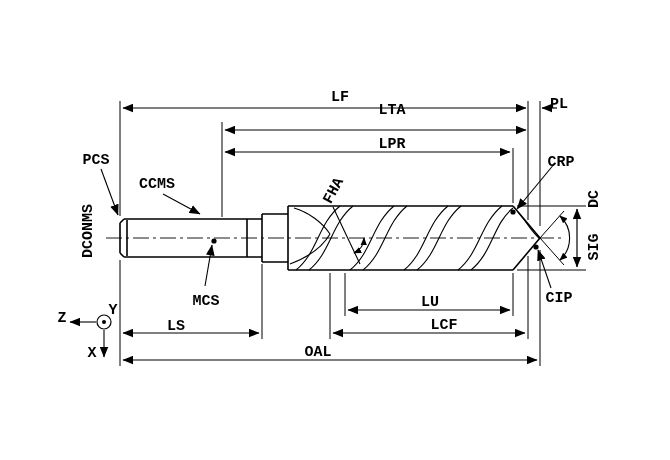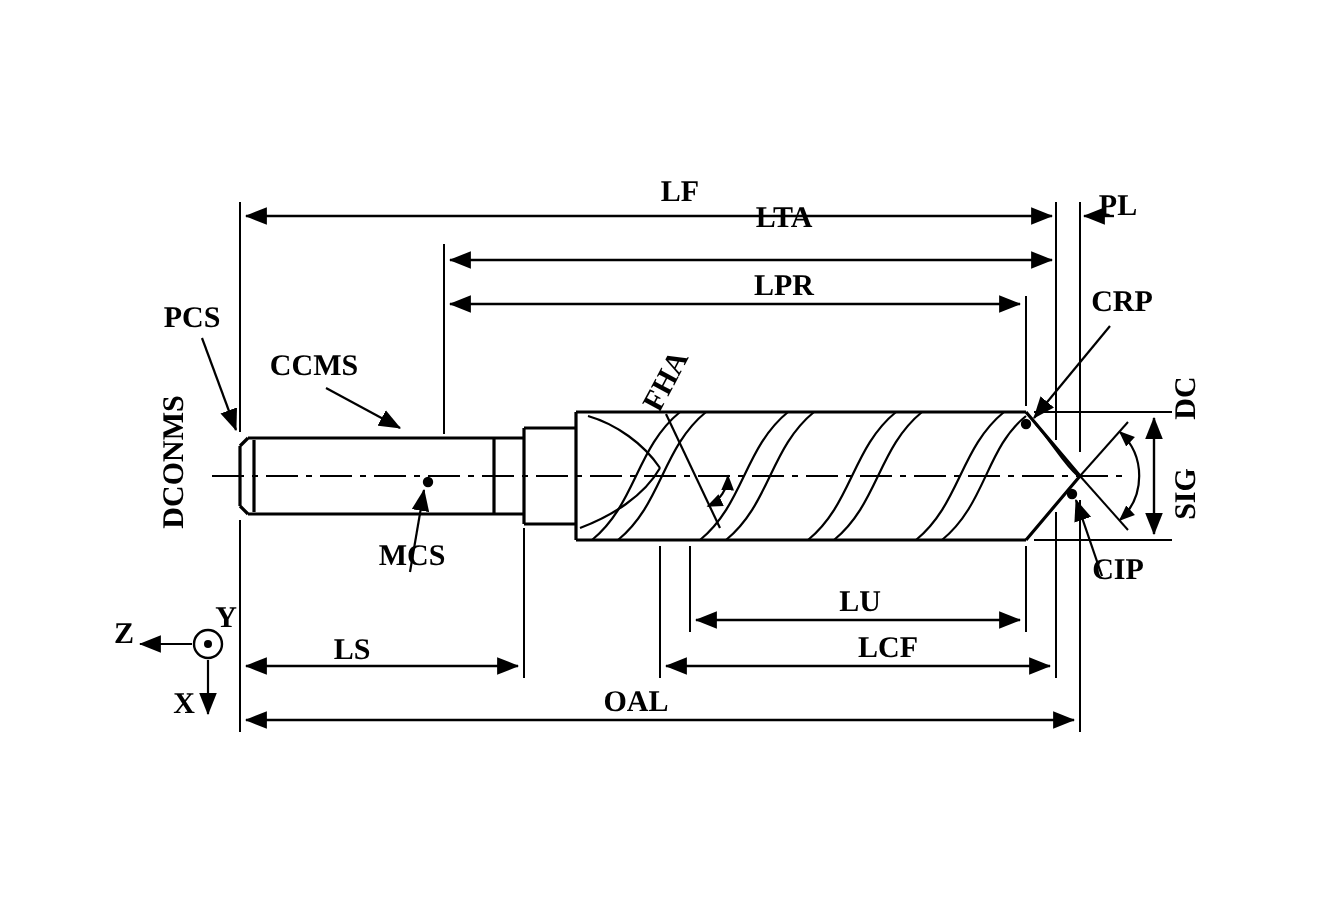--- a/index.html
+++ b/index.html
@@ -1,18 +1,18 @@
 <!DOCTYPE html>
 <html><head>
 <meta charset="utf-8">
 <style>
   html,body{margin:0;padding:0;background:#ffffff;}
   .canvas{
     position:relative;width:670px;height:460px;background:#ffffff;
-    font-family:Liberation Serif, serif;overflow:hidden;
+    font-family:Liberation Mono, monospace;overflow:hidden;
   }
   .canvas svg{position:absolute;left:0;top:0;}
   .lbl{
     position:absolute;transform:translate(-50%,-50%);
     font-weight:bold;font-size:15px;color:#000;white-space:nowrap;line-height:1;
   }
   .lbl.v{transform:translate(-50%,-50%) rotate(-90deg);}
   .lbl.fha{transform:translate(-50%,-50%) rotate(-62deg);}
   .lbl.axis{font-size:15px;}
   
@@ -133,25 +133,25 @@
   </svg>
 
   <div class="lbl" style="left:340px;top:97px">LF</div>
   <div class="lbl" style="left:559px;top:104px">PL</div>
   <div class="lbl" style="left:392px;top:110px">LTA</div>
   <div class="lbl" style="left:392px;top:144px">LPR</div>
   <div class="lbl" style="left:96px;top:160px">PCS</div>
   <div class="lbl" style="left:157px;top:184px">CCMS</div>
   <div class="lbl v" style="left:88px;top:231px">DCONMS</div>
   <div class="lbl fha" style="left:334px;top:191px">FHA</div>
-  <div class="lbl" style="left:561px;top:152px">CRP</div>
+  <div class="lbl" style="left:561px;top:162px">CRP</div>
   <div class="lbl v" style="left:594px;top:199px">DC</div>
   <div class="lbl v" style="left:594px;top:247px">SIG</div>
-  <div class="lbl" style="left:206px;top:279px">MCS</div>
-  <div class="lbl" style="left:559px;top:286px">CIP</div>
+  <div class="lbl" style="left:206px;top:301px">MCS</div>
+  <div class="lbl" style="left:559px;top:298px">CIP</div>
   <div class="lbl" style="left:430px;top:302px">LU</div>
   <div class="lbl" style="left:444px;top:325px">LCF</div>
   <div class="lbl" style="left:176px;top:326px">LS</div>
   <div class="lbl" style="left:318px;top:352px">OAL</div>
 
   <div class="lbl axis" style="left:62px;top:318px">Z</div>
   <div class="lbl axis" style="left:113px;top:310px">Y</div>
   <div class="lbl axis" style="left:92px;top:353px">X</div>
 
 </div>

